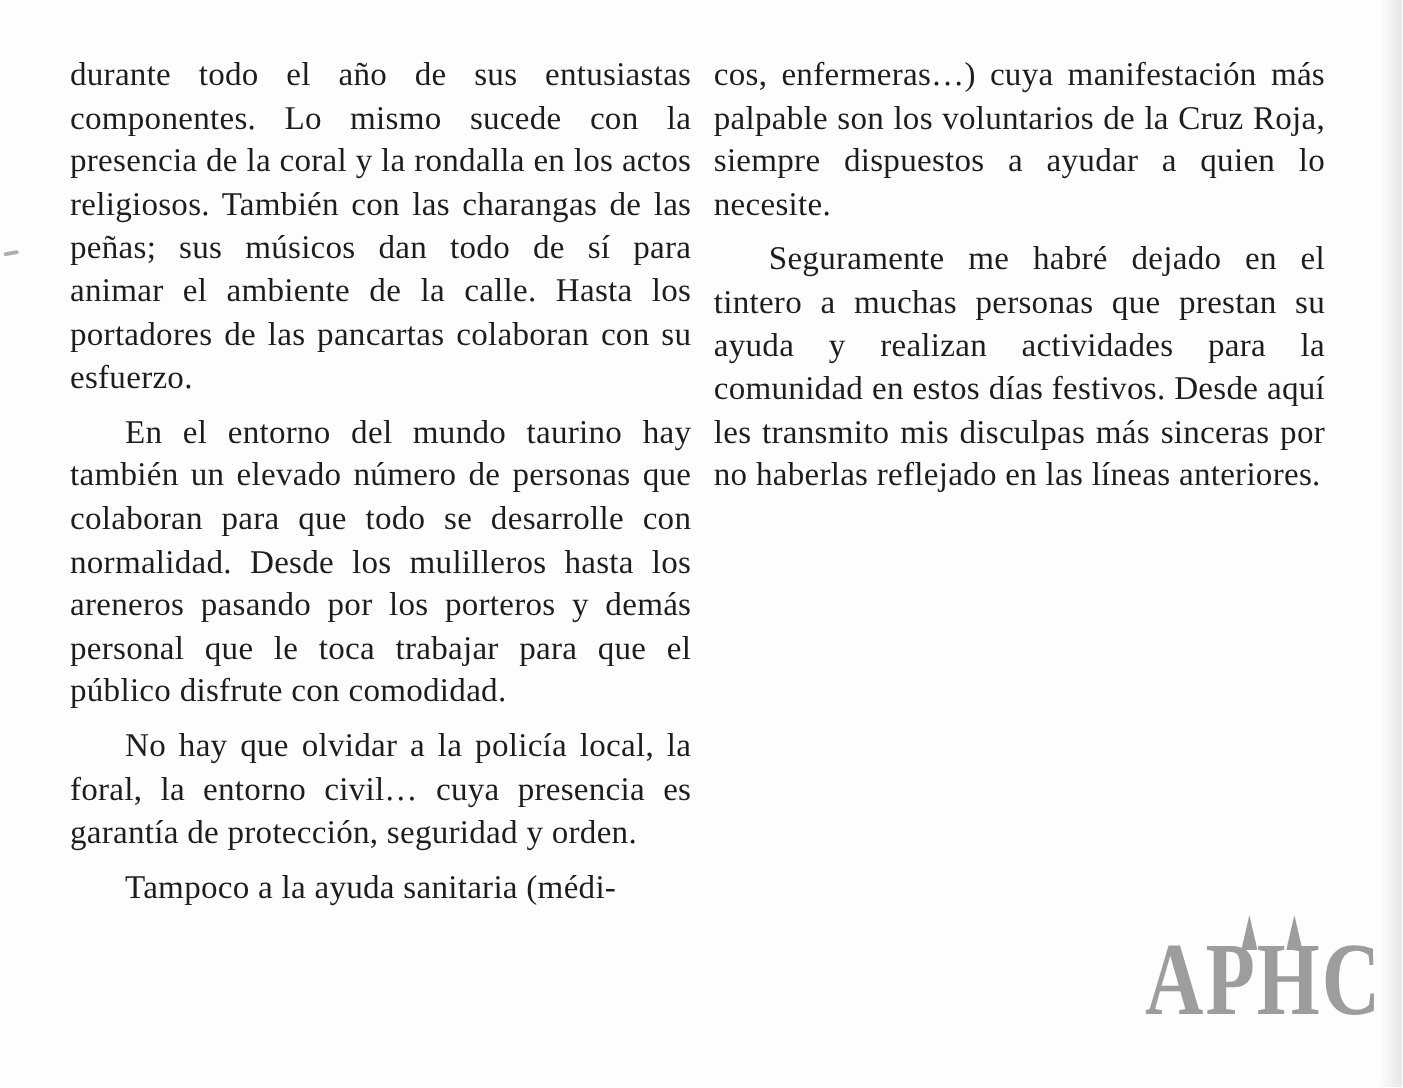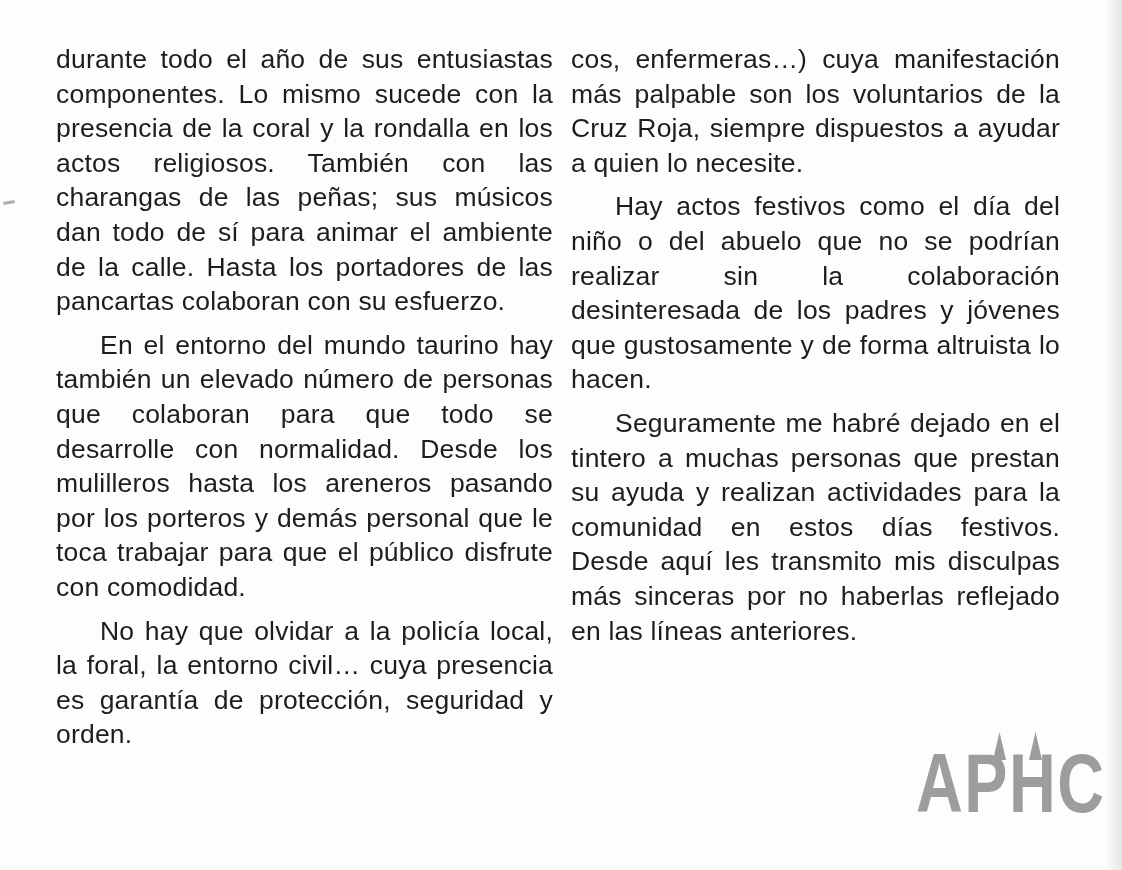--- a/index.html
+++ b/index.html
@@ -6,21 +6,21 @@
     margin: 0;
     padding: 0;
     background: #ffffff;
   }
   .page {
     position: relative;
     width: 1122px;
     height: 870px;
     background: #fdfdfd;
     overflow: hidden;
-    font-family: Liberation Sans, sans-serif;
+    font-family: Liberation Serif, serif;
   }
   .text-column {
     position: absolute;
     top: 42px;
     text-align: justify;
     font-size: 26.5px;
     line-height: 34.6px;
     color: #1d1d1d;
     letter-spacing: 0.2px;
   }
@@ -78,25 +78,25 @@
 </style>
 </head>
 <body>
 
 <div class="page">
 
   <div class="text-column col-left">
     <p class="para continuation">durante todo el año de sus entusiastas componentes. Lo mismo sucede con la presencia de la coral y la rondalla en los actos religiosos. También con las charangas de las peñas; sus músicos dan todo de sí para animar el ambiente de la calle. Hasta los portadores de las pancartas colaboran con su esfuerzo.</p>
     <p class="para">En el entorno del mundo taurino hay también un elevado número de personas que colaboran para que todo se desarrolle con normalidad. Desde los mulilleros hasta los areneros pasando por los porteros y demás personal que le toca trabajar para que el público disfrute con comodidad.</p>
     <p class="para">No hay que olvidar a la policía local, la foral, la entorno civil… cuya presencia es garantía de protección, seguridad y orden.</p>
+    <p class="para">Tampoco a la ayuda sanitaria (médi-</p>
   </div>
 
   <div class="text-column col-right">
     <p class="para continuation">cos, enfermeras…) cuya manifestación más palpable son los voluntarios de la Cruz Roja, siempre dispuestos a ayudar a quien lo necesite.</p>
-    <p class="para">Hay actos festivos como el día del niño o del abuelo que no se podrían realizar sin la colaboración desinteresada de los padres y jóvenes que gustosamente y de forma altruista lo hacen.</p>
     <p class="para">Seguramente me habré dejado en el tintero a muchas personas que prestan su ayuda y realizan actividades para la comunidad en estos días festivos. Desde aquí les transmito mis disculpas más sinceras por no haberlas reflejado en las líneas anteriores.</p>
   </div>
 
   <div class="watermark">APHC</div>
   <div class="spire spire-1"></div>
   <div class="spire spire-2"></div>
 
   <div class="margin-speck"></div>
   <div class="scan-edge-shadow"></div>
 

